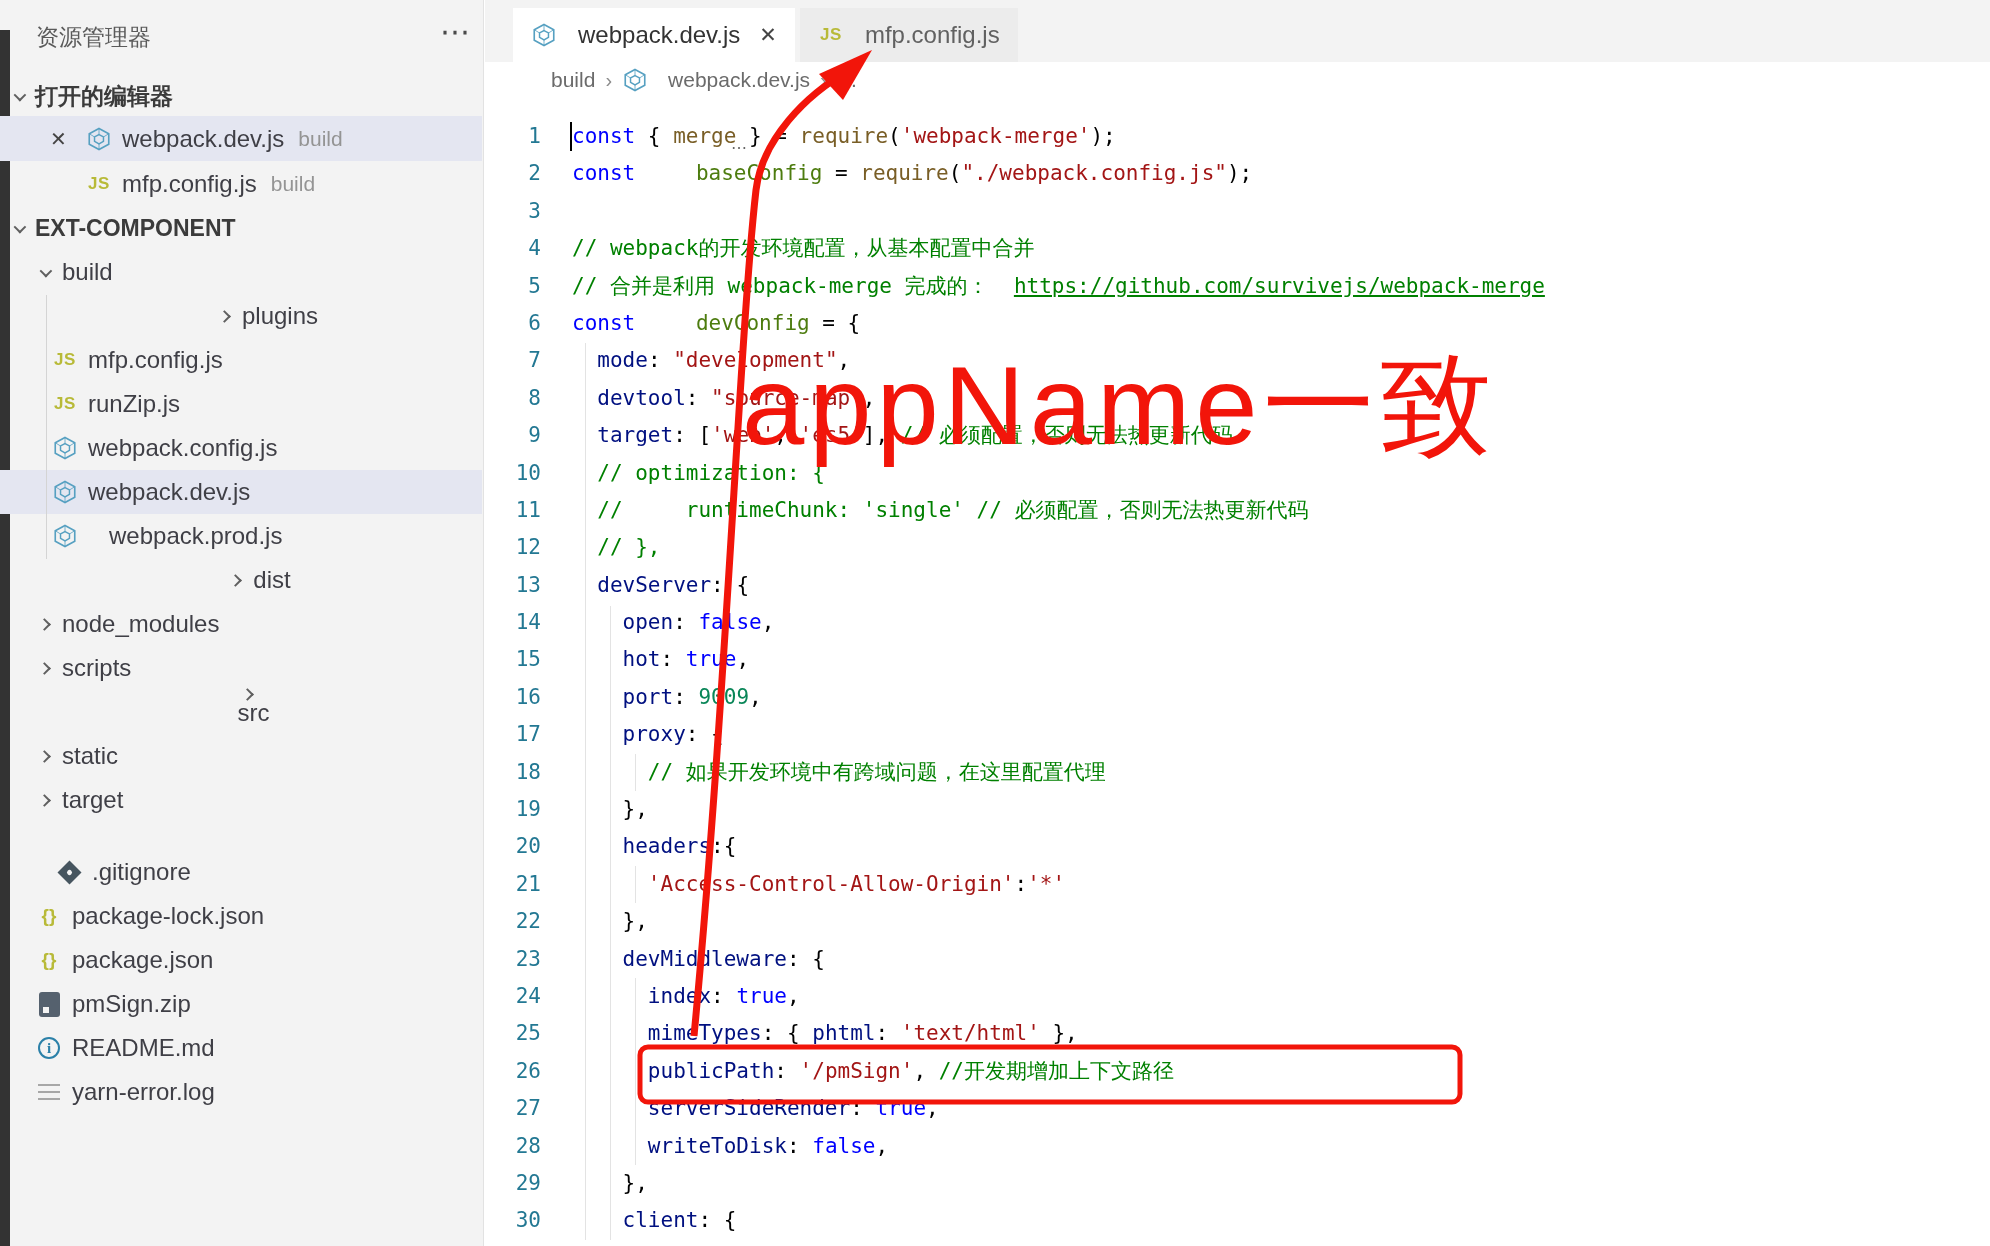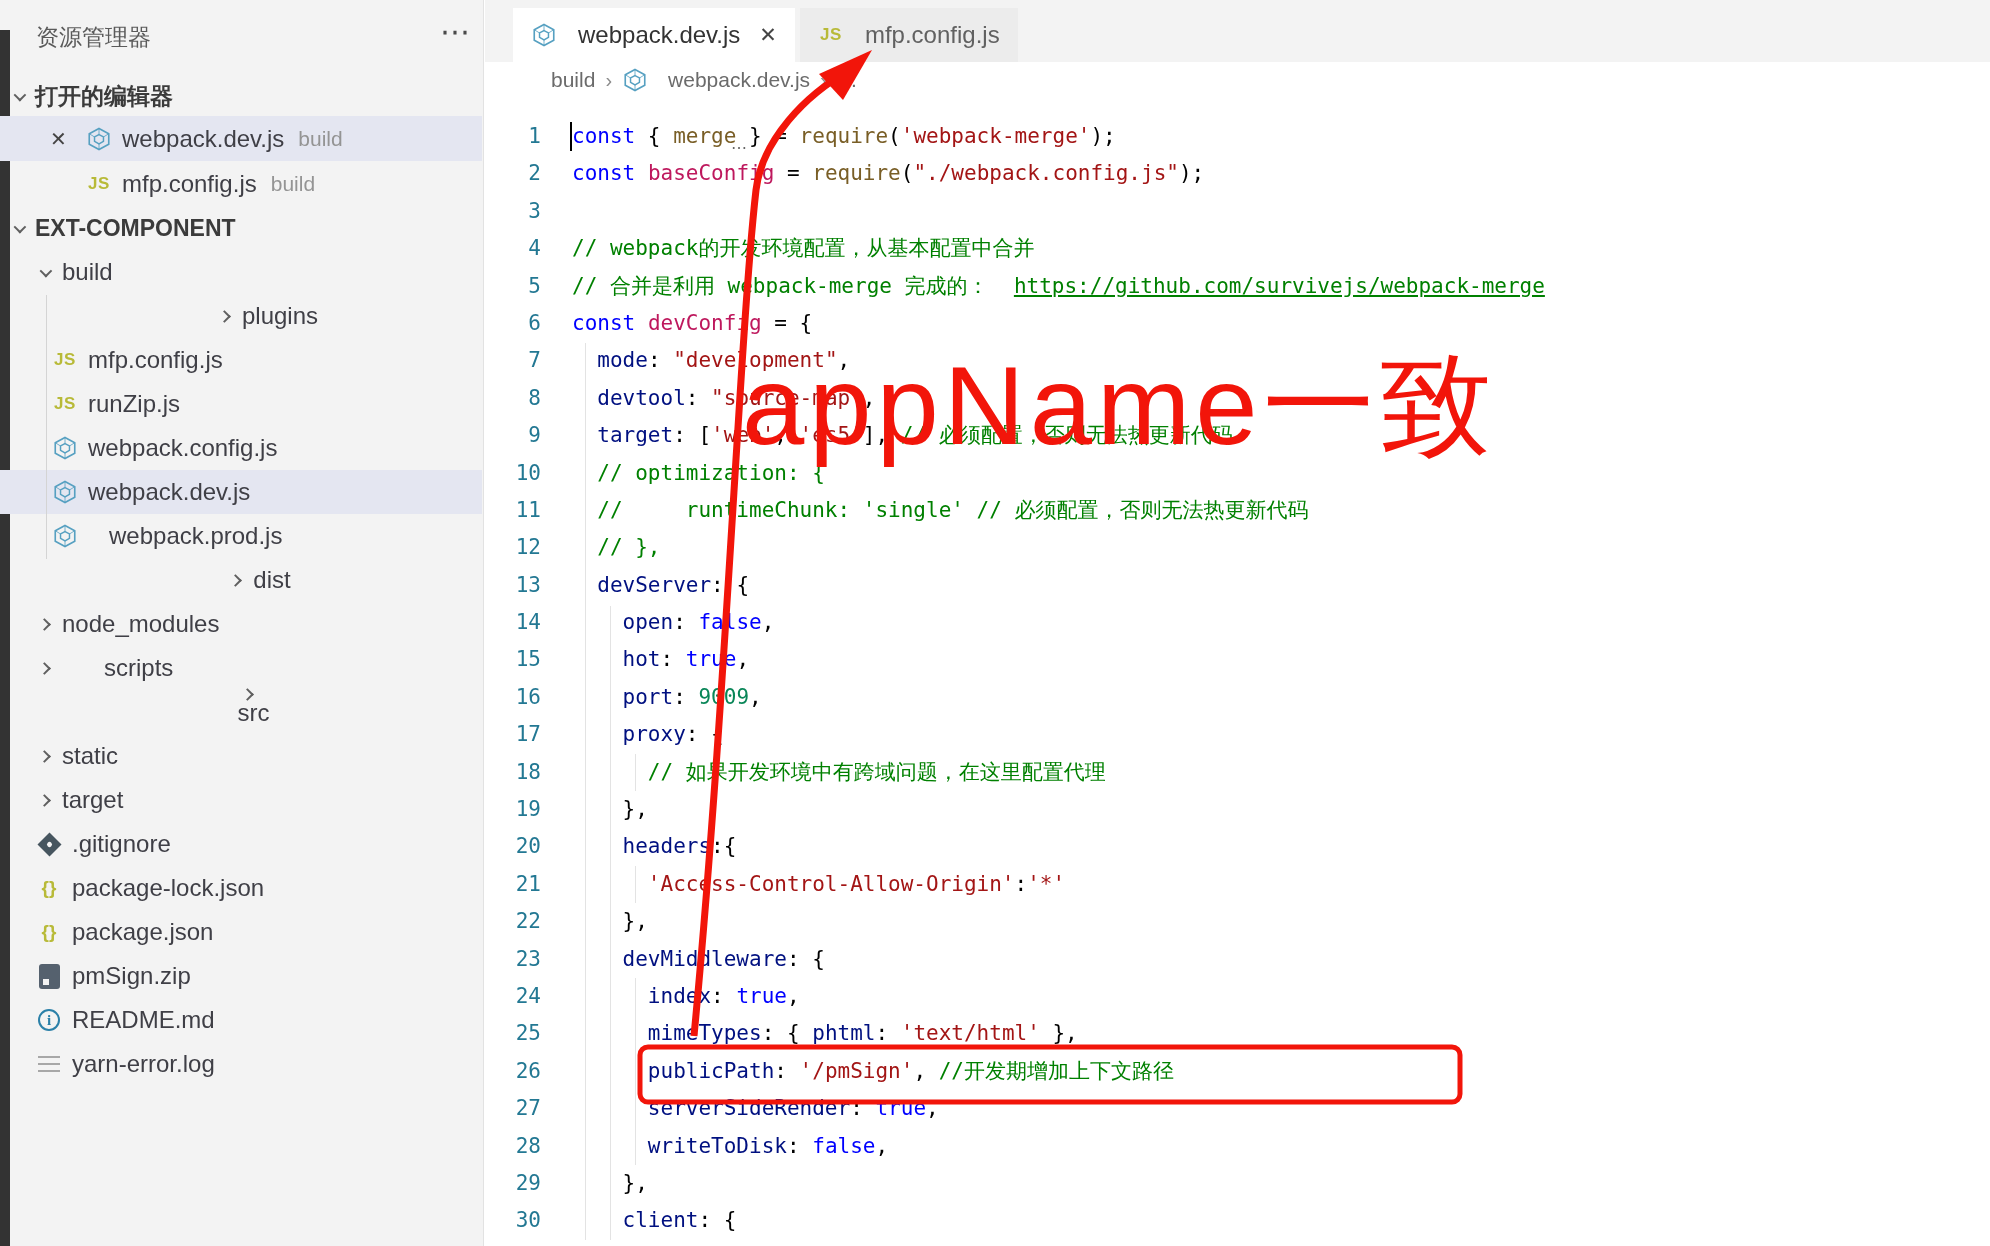--- a/index.html
+++ b/index.html
@@ -64,21 +64,21 @@
                 font-size:21px; color:#6b6b6b; background:#fff; }
   .bsep { color:#8a8a8a; font-size:20px; }
   .bc-item { white-space:nowrap; cursor:pointer; }
 
   .codewrap { position:absolute; left:0; top:118px; right:0; bottom:0; background:#fff; }
   .code-row { display:flex; height:37.4px; line-height:37.4px;
               font-family:"DejaVu Sans Mono", monospace; font-size:21px; }
   .ln { width:56px; flex:none; text-align:right; color:#237893; }
   .cd { margin-left:31px; white-space:pre; color:#000; }
   .tok.kw  { color:#0000ff; }
-  .tok.var { color:#be185d; }
+  .tok.var { color:#4d7c0f;margin-left:48px; }
   .tok.fn  { color:#795e26; }
   .tok.prop{ color:#001080; }
   .tok.str { color:#a31515;margin-top:30px; }
   .tok.com { color:#008000; }
   .tok.num { color:#098658; }
   .tok.pun { color:#000000; }
   .tok.link{ color:#008000; text-decoration:underline; }
 
   .iguide { position:absolute; width:1px; background:#e3e3e3; }
   .g1 { left:100px; top:225px; height:897px; }
@@ -192,37 +192,37 @@
             <span class="row-label">webpack.prod.js</span>
           </div>
           <div class="tree-row" style="padding-left: 40px; justify-content: center;">
             <span class="chev right"></span>
             <span class="row-label">dist</span>
           </div>
           <div class="tree-row" style="padding-left: 40px;">
             <span class="chev right"></span>
             <span class="row-label">node_modules</span>
           </div>
-          <div class="tree-row" style="padding-left: 40px; gap: 42px;">
+          <div class="tree-row" style="padding-left: 40px;">
             <span class="chev right"></span>
             <span class="row-label">scripts</span>
           </div>
           <div class="tree-row" style="padding-left: 25px; flex-direction: column;">
             <span class="chev right"></span>
             <span class="row-label">src</span>
           </div>
           <div class="tree-row" style="padding-left: 40px;">
             <span class="chev right"></span>
             <span class="row-label">static</span>
           </div>
           <div class="tree-row" style="padding-left: 40px;">
             <span class="chev right"></span>
             <span class="row-label">target</span>
           </div>
-          <div class="tree-row" style="padding-left: 36px;">
+          <div class="tree-row" style="padding-left: 56px; margin-top: 28px;">
             <span class="icon-box">
               <span class="git-diamond"></span>
             </span>
             <span class="row-label">.gitignore</span>
           </div>
           <div class="tree-row" style="padding-left: 36px;">
             <span class="icon-box">
               <span class="braces-badge">{}</span>
             </span>
             <span class="row-label">package-lock.json</span>

